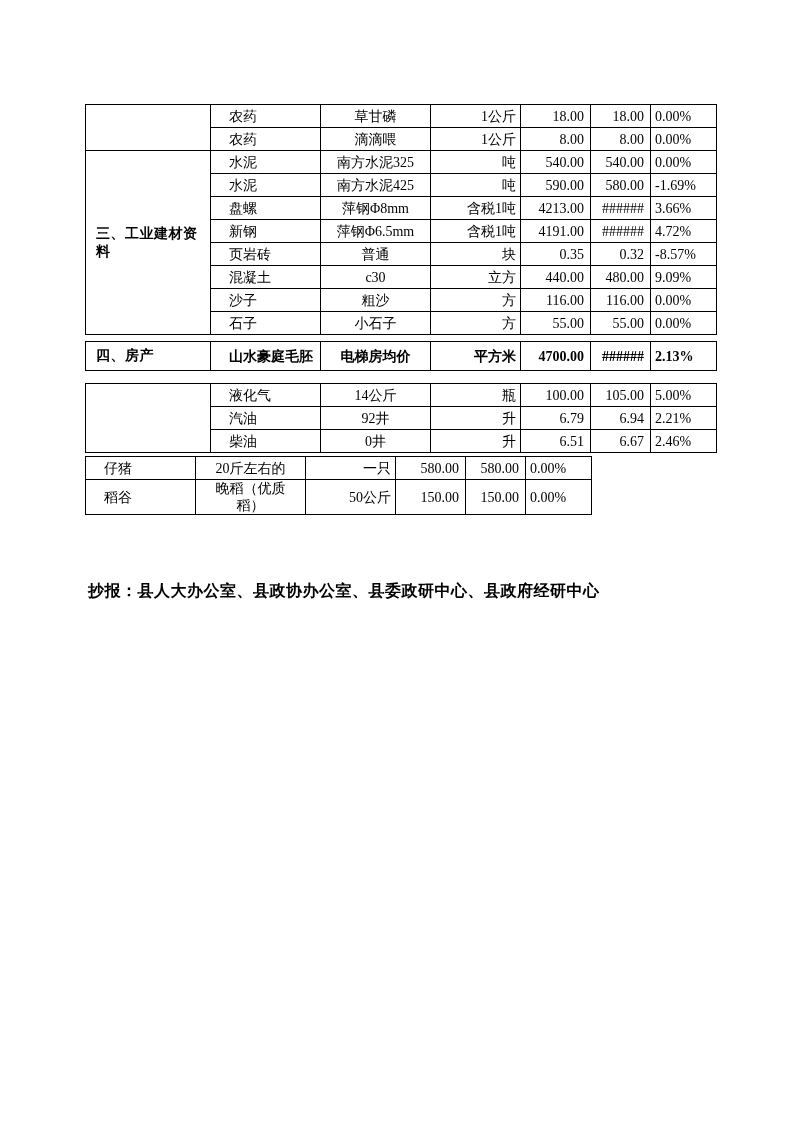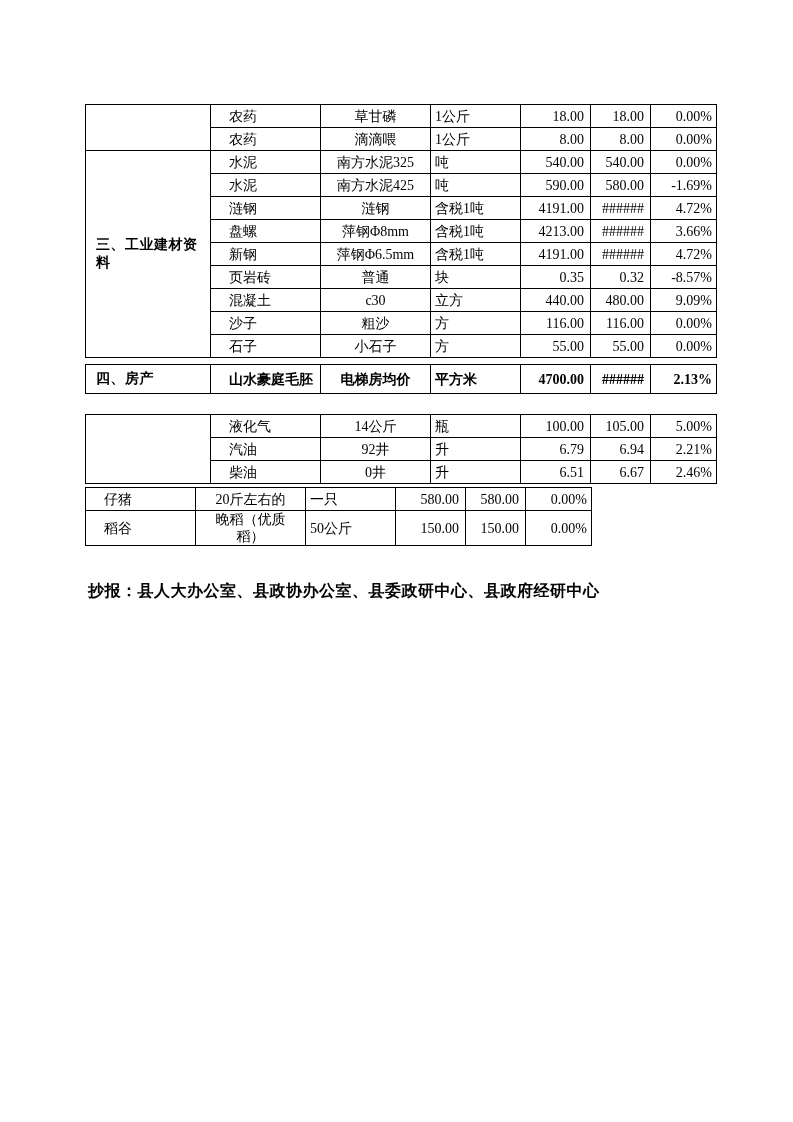--- a/index.html
+++ b/index.html
@@ -14,21 +14,21 @@
   }
   .table-wrap {
     position: absolute;
     left: 85px;
     top: 104px;
     width: 631px;
   }
   .block { display: flex; align-items: stretch; }
   .s1 { margin-top: -1px; }
   .s2 { margin-top: 6px; }
-  .s3 { margin-top: 20px; }
+  .s3 { margin-top: 12px; }
   .s4 { margin-top: 3px; }
   .cat {
     flex: 0 0 125px;
     width: 125px;
     box-sizing: border-box;
     border: 1px solid #000;
     border-right: none;
     display: flex;
     align-items: center;
     padding-left: 10px;
@@ -45,24 +45,24 @@
     border: 1px solid #000;
     font-size: 14px;
     height: 23px;
     padding: 0 4px;
     box-sizing: border-box;
     overflow: hidden;
     line-height: 17px;
   }
   .c0 { text-align: left; padding-left: 18px; }
   .c1 { text-align: center; white-space: pre-line; }
-  .c2 { text-align: left; }
+  .c2 { text-align: right; }
   .c3 { text-align: right; padding-right: 6px; }
   .c4 { text-align: right; padding-right: 6px; }
-  .c5 { text-align: right; }
+  .c5 { text-align: left; }
   .s2 td { height: 29px; font-weight: bold; }
   .footer {
     position: absolute;
     left: 88px;
     top: 581px;
     font-size: 16px;
     font-weight: bold;
     letter-spacing: 0.5px;
   }
 </style>
@@ -127,28 +127,20 @@
             </tr>
             <tr>
               <td class="c0">水泥</td>
               <td class="c1">南方水泥425</td>
               <td class="c2">吨</td>
               <td class="c3">590.00</td>
               <td class="c4">580.00</td>
               <td class="c5">-1.69%</td>
             </tr>
             <tr>
-              <td class="c0">涟钢</td>
-              <td class="c1">涟钢</td>
-              <td class="c2">含税1吨</td>
-              <td class="c3">4191.00</td>
-              <td class="c4">######</td>
-              <td class="c5">4.72%</td>
-            </tr>
-            <tr>
               <td class="c0">盘螺</td>
               <td class="c1">萍钢Φ8mm</td>
               <td class="c2">含税1吨</td>
               <td class="c3">4213.00</td>
               <td class="c4">######</td>
               <td class="c5">3.66%</td>
             </tr>
             <tr>
               <td class="c0">新钢</td>
               <td class="c1">萍钢Φ6.5mm</td>

